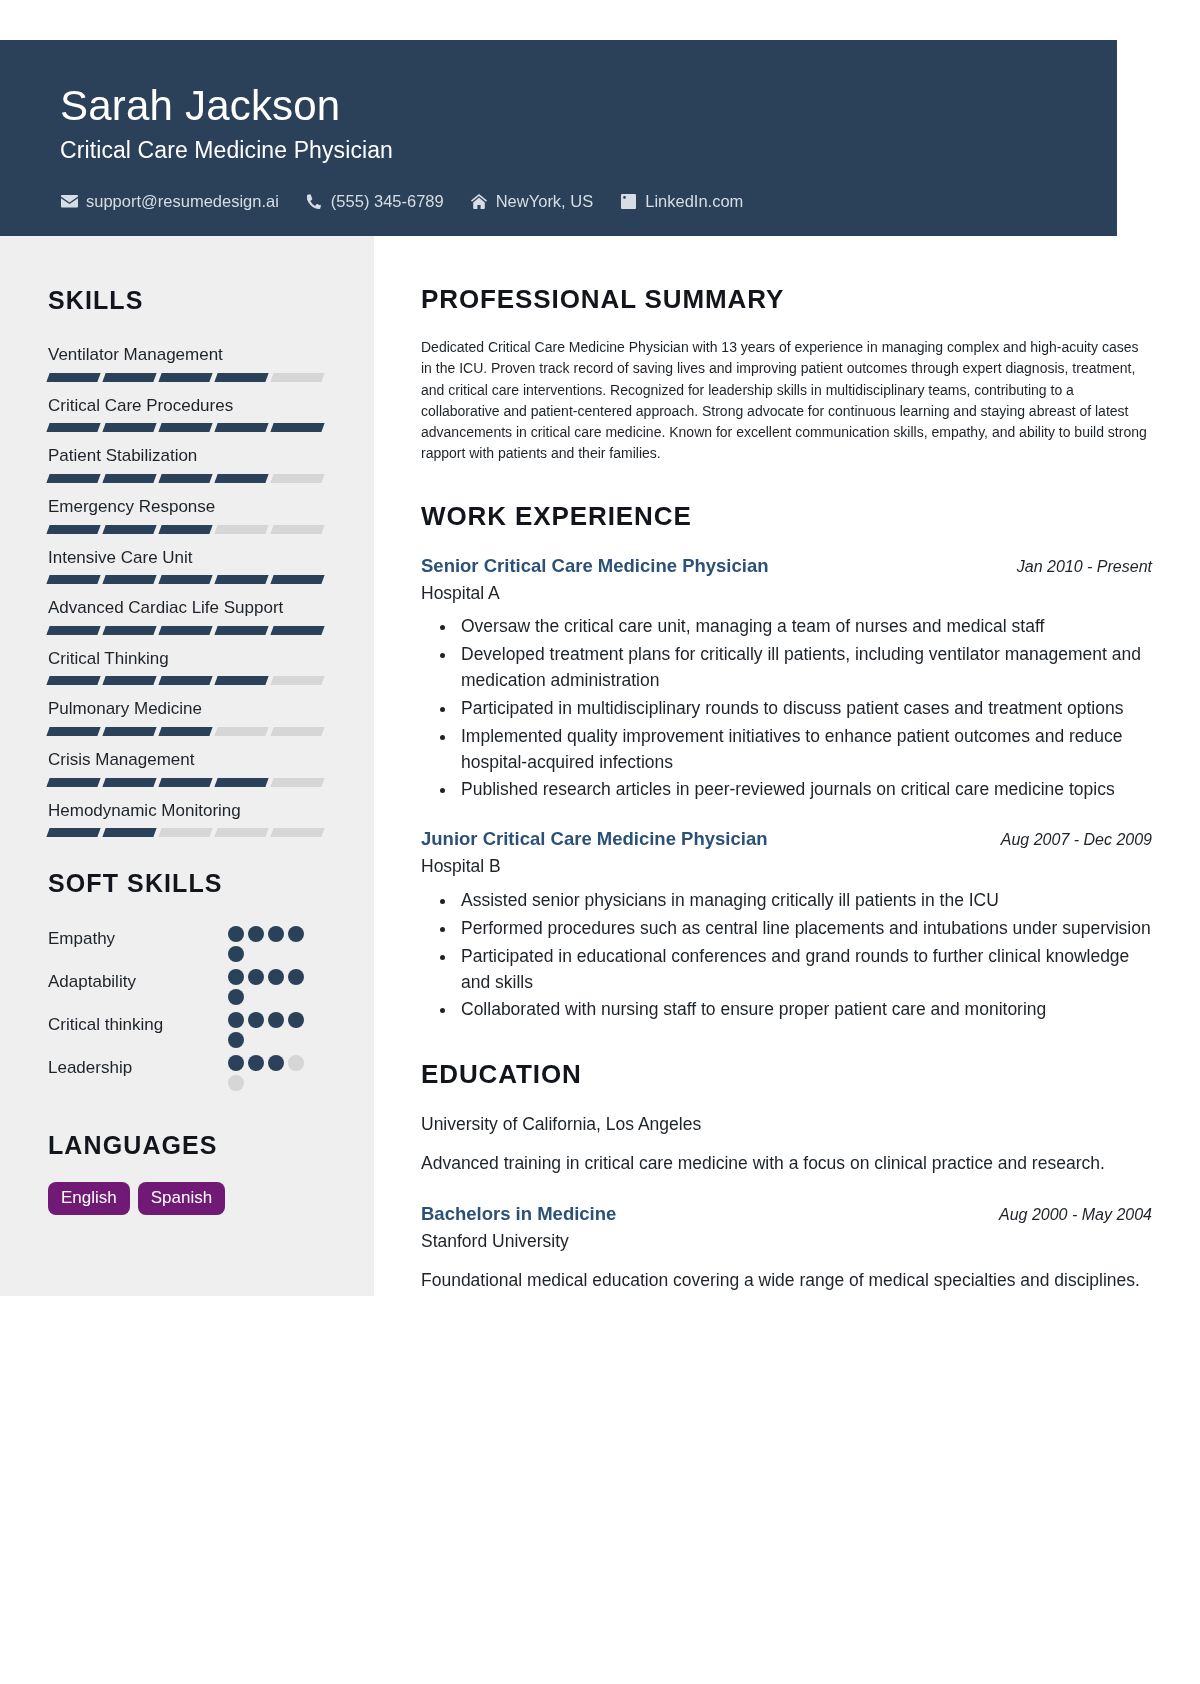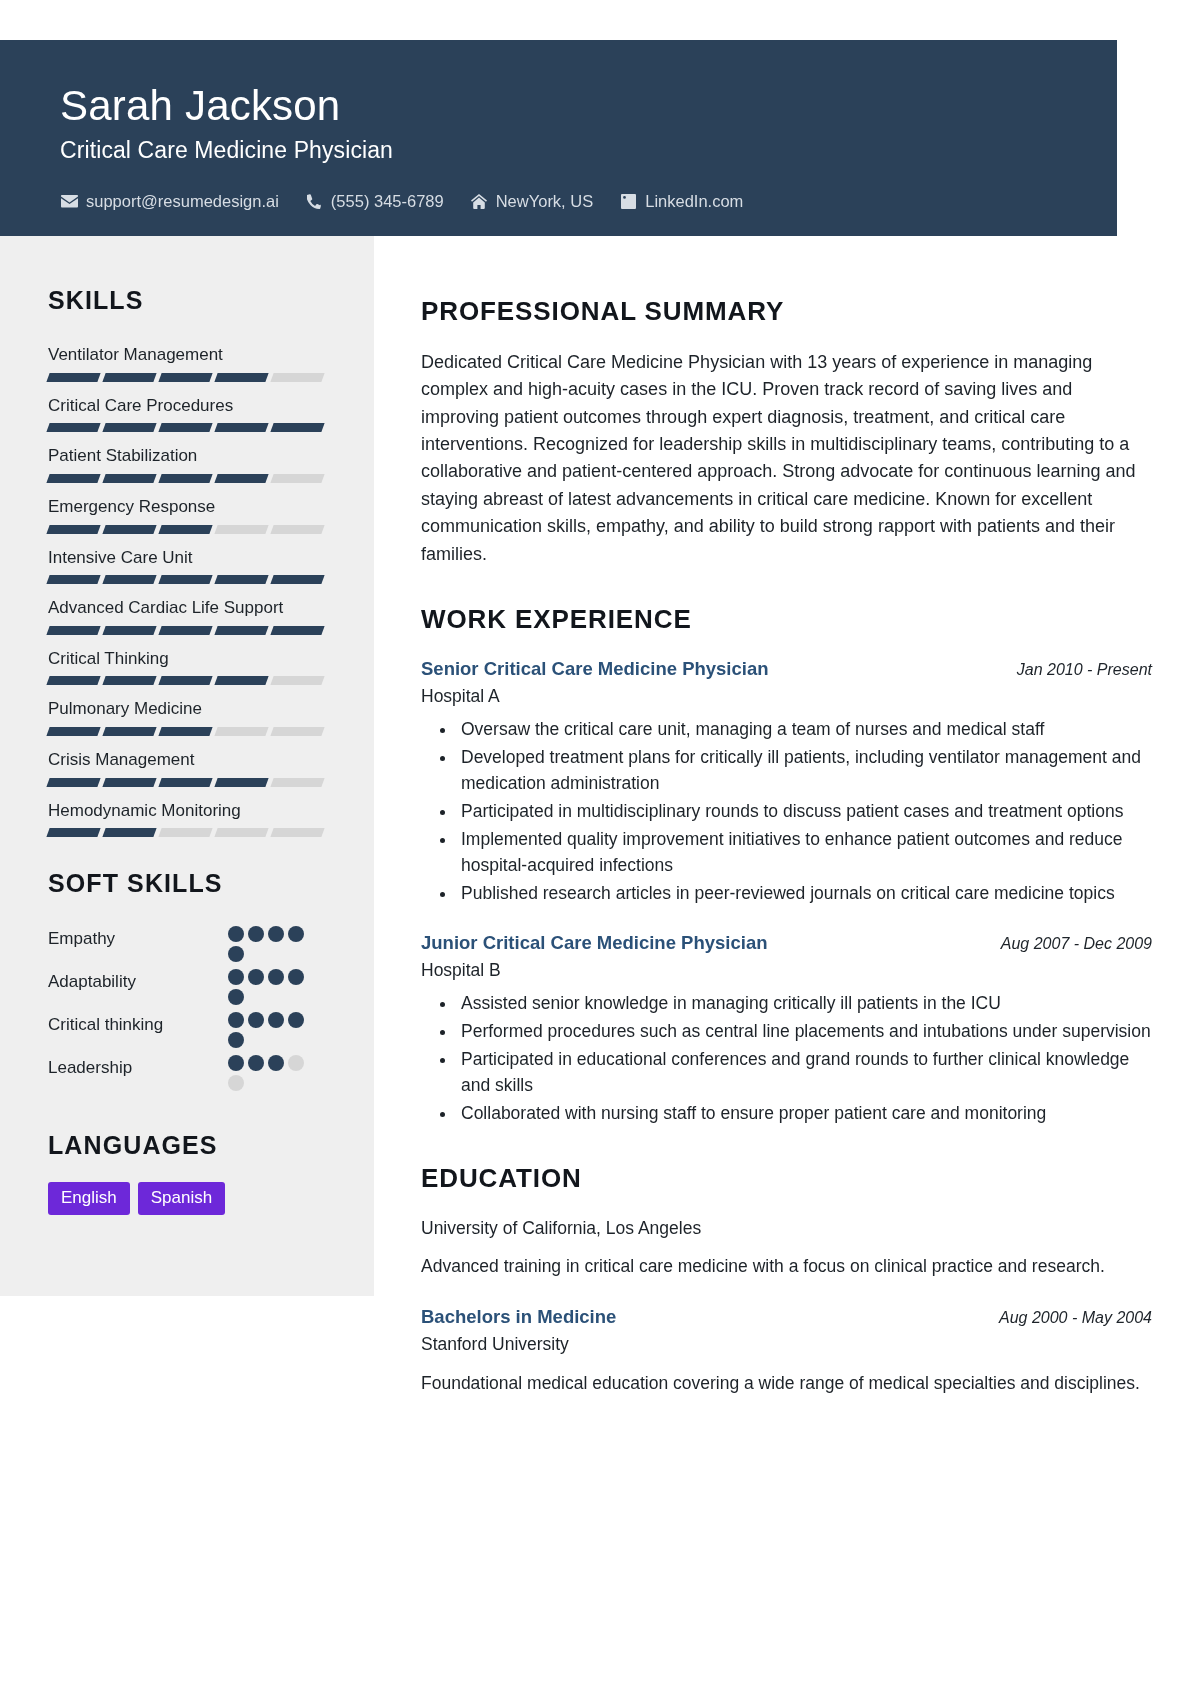--- a/index.html
+++ b/index.html
@@ -115,44 +115,44 @@
     height: 16px;
     border-radius: 50%;
     background: #d6d6d6;
     flex: 0 0 16px;
   }
   .dot.on { background: #2b4159; }
 
   .lang-heading { margin-top: 40px; margin-bottom: 22px; }
   .lang-list { display: flex; gap: 8px; }
   .lang-badge {
-    background: #6d28d9;
+    background: #701a75;
     color: #ffffff;
     font-size: 17px;
     padding: 6px 13px 7px;
-    border-radius: 3px;
+    border-radius: 8px;
     white-space: nowrap;
   }
 
   
   .main {
     position: absolute;
     top: 236px; left: 374px;
     width: 826px;
-    padding: 60px 48px 0 47px;
+    padding: 48px 48px 0 47px;
   }
   .sec-heading {
     font-size: 26px;
     font-weight: bold;
     color: #12161c;
     letter-spacing: 0.9px;
     margin-bottom: 22px;
   }
   .summary-text {
-    font-size: 18px;
+    font-size: 14px;
     line-height: 1.52;
     color: #1d2329;
     text-align: left;
   }
   .sec-gap { margin-top: 36px; }
   .entry { margin-bottom: 24px; }
   .entry-top {
     display: flex;
     justify-content: space-between;
     align-items: baseline;
@@ -415,21 +415,21 @@
             <li>Published research articles in peer-reviewed journals on critical care medicine topics</li>
           </ul>
         </div>
         <div class="entry">
           <div class="entry-top">
             <div class="entry-title">Junior Critical Care Medicine Physician</div>
             <div class="entry-date">Aug 2007 - Dec 2009</div>
           </div>
           <div class="entry-org">Hospital B</div>
           <ul class="bullets">
-            <li>Assisted senior knowledge in managing critically ill patients in the ICU</li>
+            <li>Assisted senior physicians in managing critically ill patients in the ICU</li>
             <li>Performed procedures such as central line placements and intubations under supervision</li>
             <li>Participated in educational conferences and grand rounds to further clinical knowledge and skills</li>
             <li>Collaborated with nursing staff to ensure proper patient care and monitoring</li>
           </ul>
         </div>
       </div>
 
     <div class="sec-heading sec-gap">EDUCATION</div>
     <div id="edu-list">
         <div class="edu-entry">

